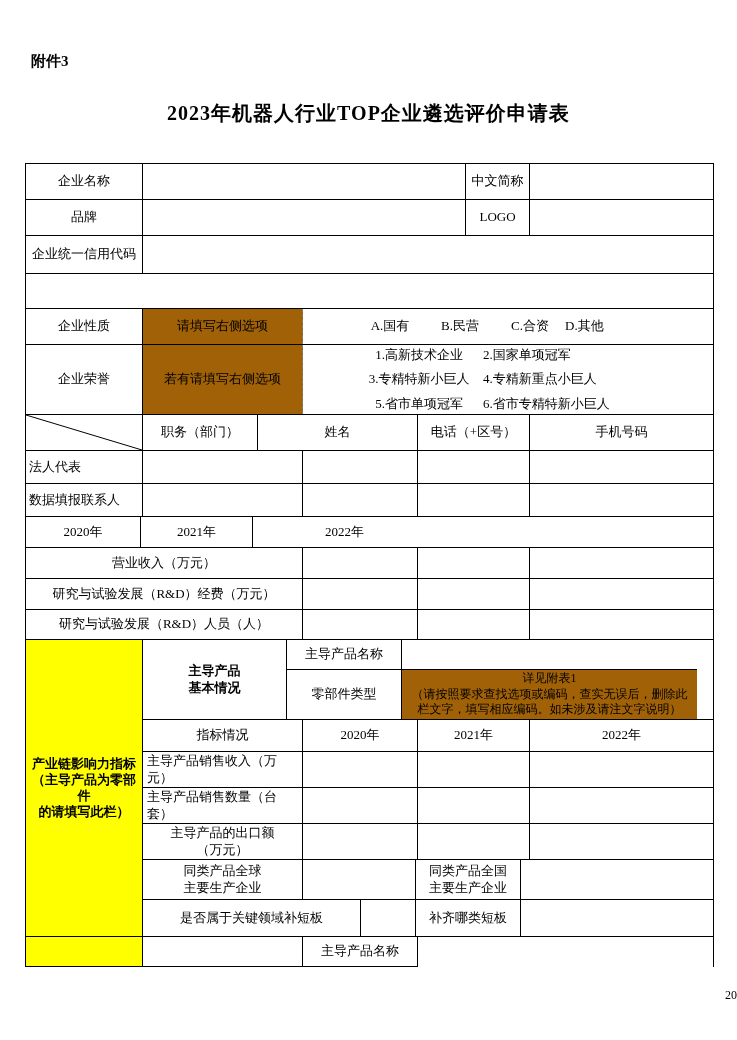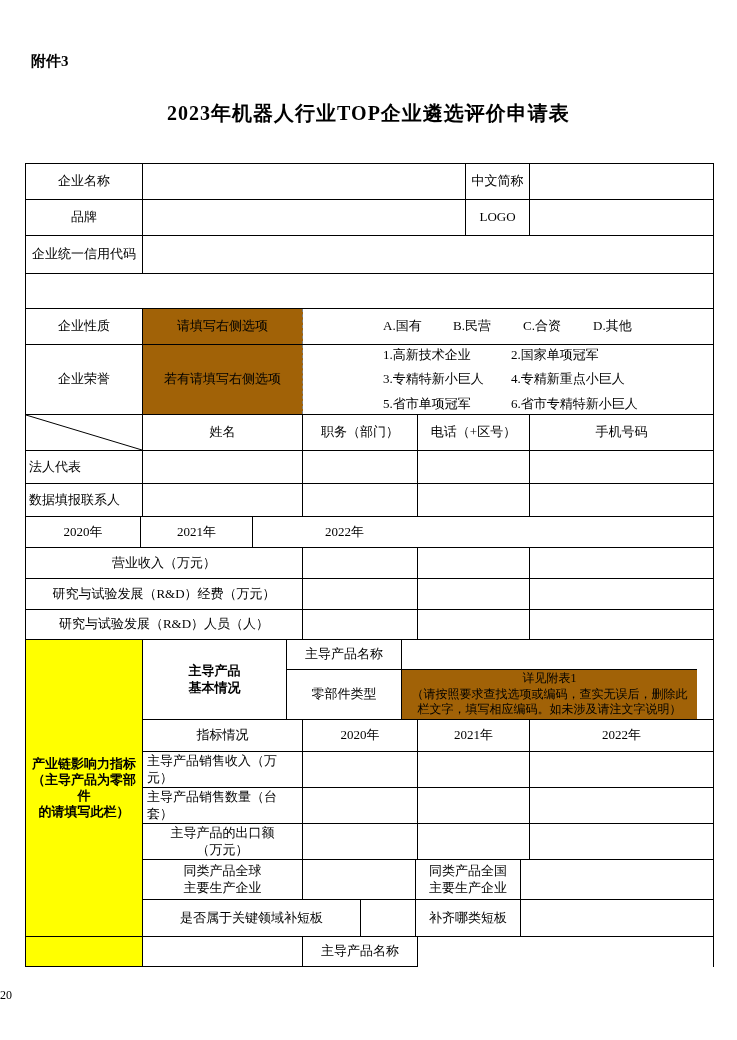--- a/index.html
+++ b/index.html
@@ -18,29 +18,29 @@
   .c.last{border-right:none}
   .c.bb{border-bottom:1px solid #000}
   .c.left{align-items:flex-start;text-align:left;padding-left:3px}
   .c.pl{align-items:flex-start;text-align:left;padding-left:4px}
   .peach{background:#a16207}
   .dashr{border-right:1.5px dashed #808080}
   .yellow{background:#ffff00}
   .diag{position:relative}
   .diag svg{position:absolute;left:0;top:0;width:100%;height:100%}
   .optcell{justify-content:center;align-items:stretch;padding:3px 0}
-  .optline{display:flex;padding-left:80px;text-align:left;margin:4px 0}
+  .optline{display:flex;padding-left:52px;text-align:center;margin:4px 0}
   .optline .on{width:70px}
   .optline .o1{width:128px}
   .ycol{display:flex;flex-direction:column;box-sizing:border-box}
   .irow{display:flex;align-items:stretch;border-bottom:1px solid #000;box-sizing:border-box}
   .irow.nbb{border-bottom:none}
   .subcol{display:flex;flex-direction:column;box-sizing:border-box}
   .note{font-size:12px;line-height:1.3;padding:2px 5px}
-  .pagenum{position:absolute;left:0;top:988px;width:737px;text-align:left;font-size:12px}
+  .pagenum{position:absolute;left:0;top:988px;width:737px;text-align:right;font-size:12px}
 </style>
 </head>
 <body>
 
 <div class="attachment hei">附件3</div>
 <h1 class="title hei">2023年机器人行业TOP企业遴选评价申请表</h1>
 
 <div class="tbl">
 
   <div class="row" style="height:36px">
@@ -97,22 +97,22 @@
       </div>
     </div>
   </div>
 
   <div class="row" style="height:36px">
     <div class="c diag" style="width:117px">
       <svg viewBox="0 0 100 100" preserveAspectRatio="none">
         <line x1="0" y1="0" x2="100" y2="100" stroke="#000" stroke-width="1" vector-effect="non-scaling-stroke"></line>
       </svg>
     </div>
+    <div class="c" style="width:115px">职务（部门）</div>
     <div class="c" style="width:160px">姓名</div>
-    <div class="c" style="width:115px">职务（部门）</div>
     <div class="c" style="width:112px">电话（+区号）</div>
     <div class="c last" style="width:183px">手机号码</div>
   </div>
 
   <div class="row" style="height:33px">
     <div class="c left" style="width:117px">法人代表</div>
     <div class="c" style="width:160px"></div>
     <div class="c" style="width:115px"></div>
     <div class="c" style="width:112px"></div>
     <div class="c last" style="width:183px"></div>

